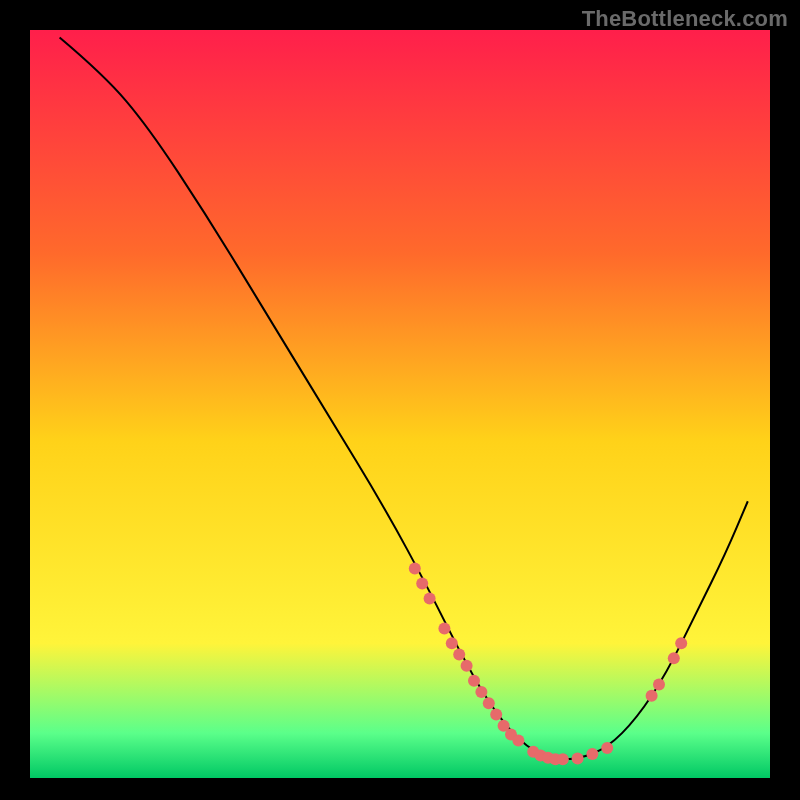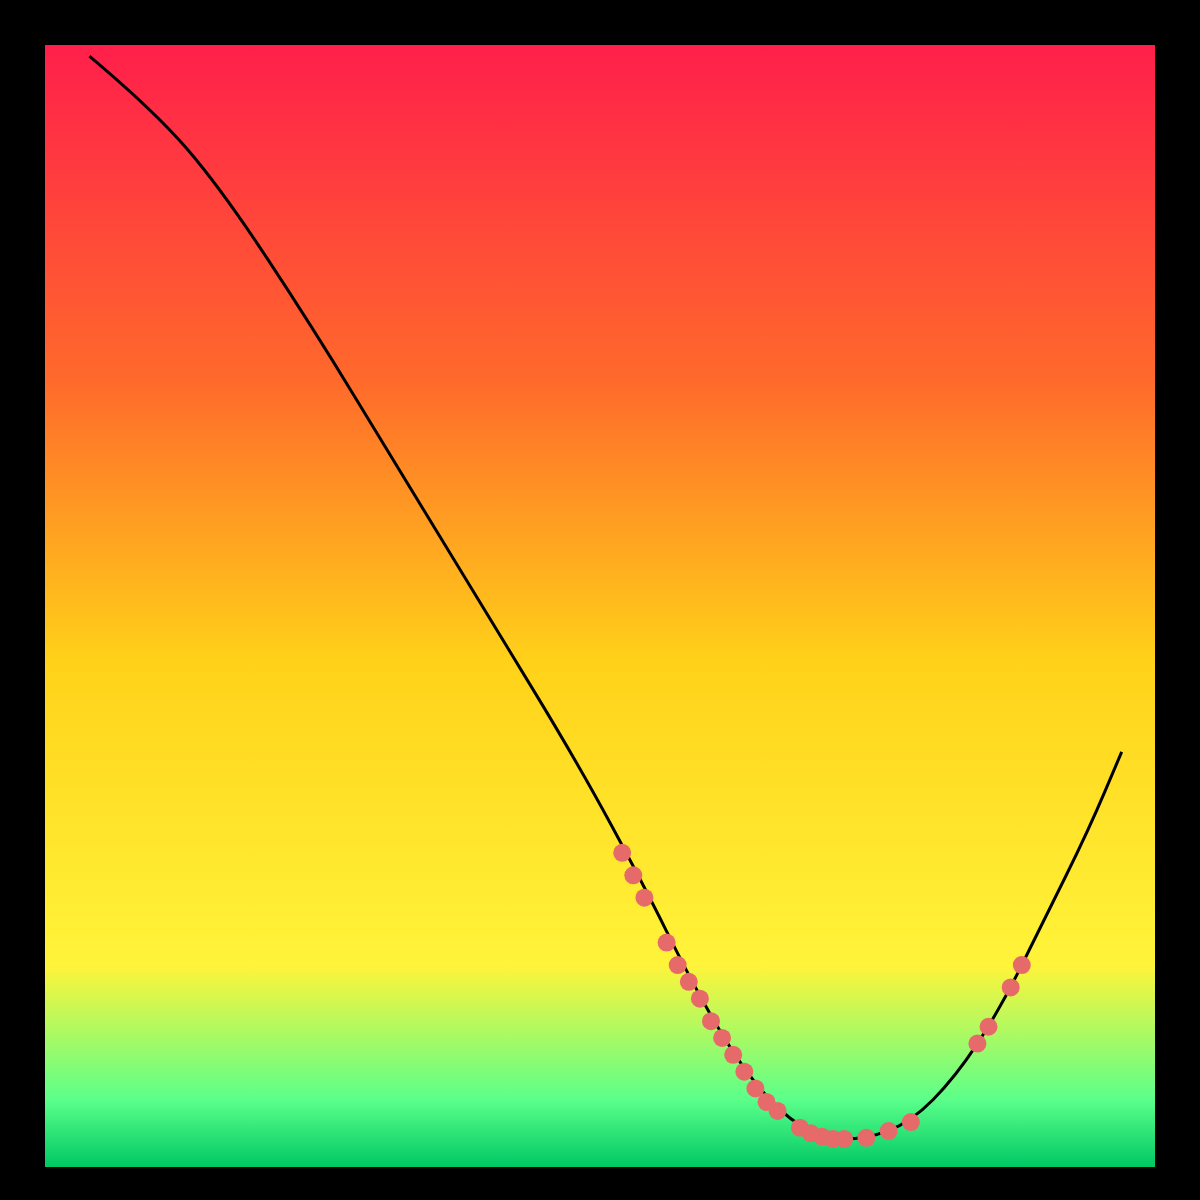--- a/index.html
+++ b/index.html
@@ -27,20 +27,21 @@
     z-index: 10;
   }
   svg {
     display: block;
   }
 </style>
 </head>
 <body>
 
 <div class="container">
+  <div class="watermark">TheBottleneck.com</div>
 
   <svg id="chart-svg" width="800" height="800">
     <defs>
       <linearGradient id="bg-grad" x1="0" y1="0" x2="0" y2="1">
         <stop id="g0" offset="0%" stop-color="#ff1f4b"></stop>
         <stop id="g1" offset="30%" stop-color="#ff6a2b"></stop>
         <stop id="g2" offset="55%" stop-color="#ffd219"></stop>
         <stop id="g3" offset="82%" stop-color="#fff43a"></stop>
         <stop id="g4" offset="94%" stop-color="#5bff8a"></stop>
         <stop id="g5" offset="100%" stop-color="#00c864"></stop>

